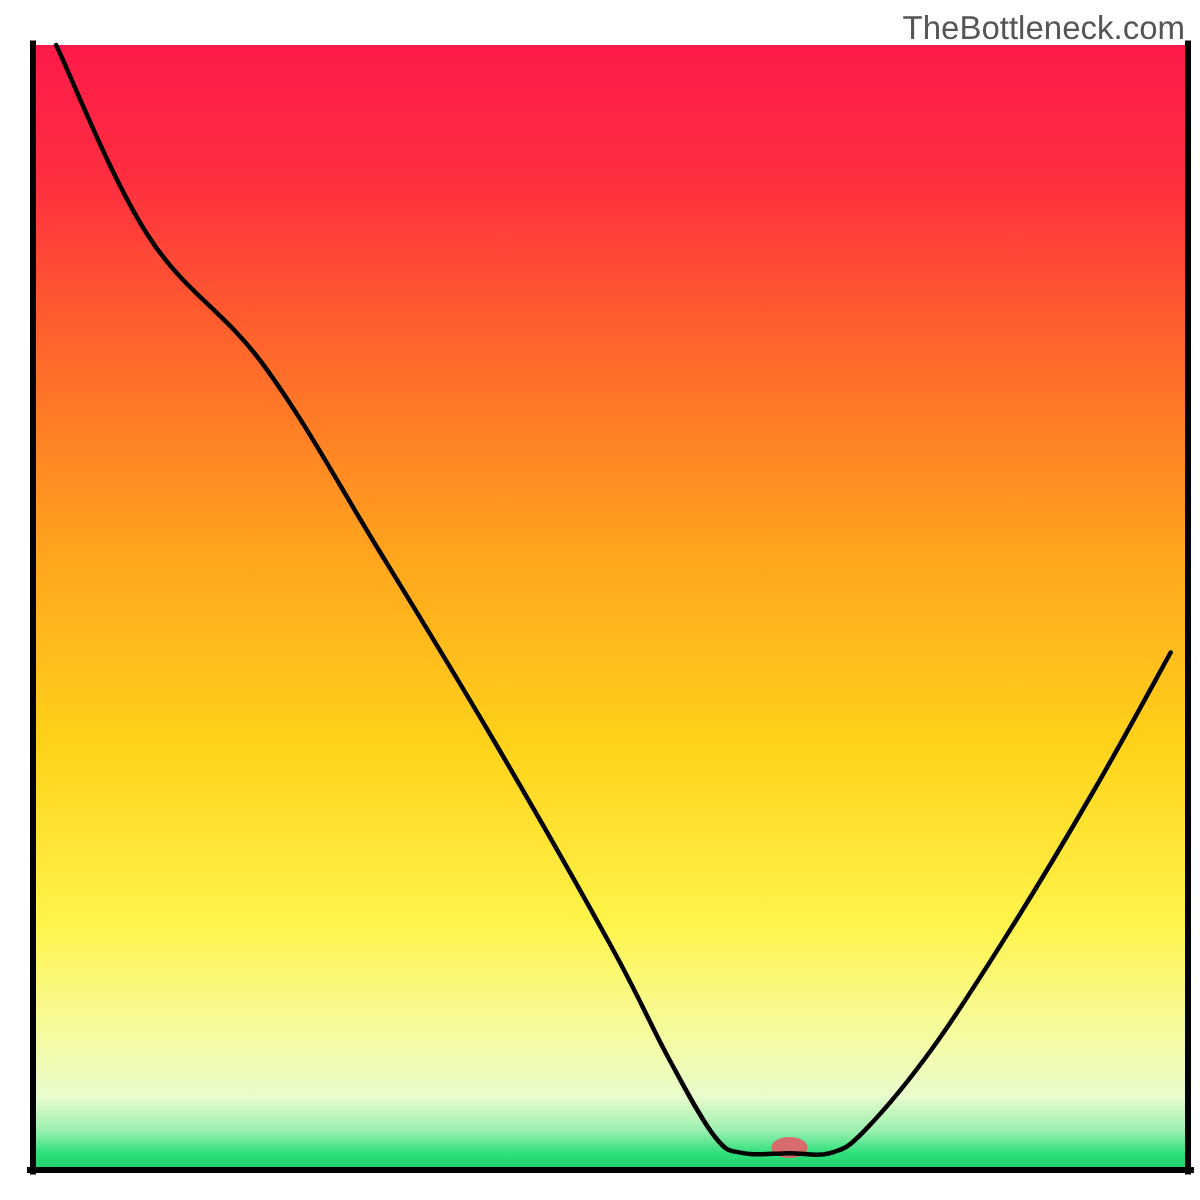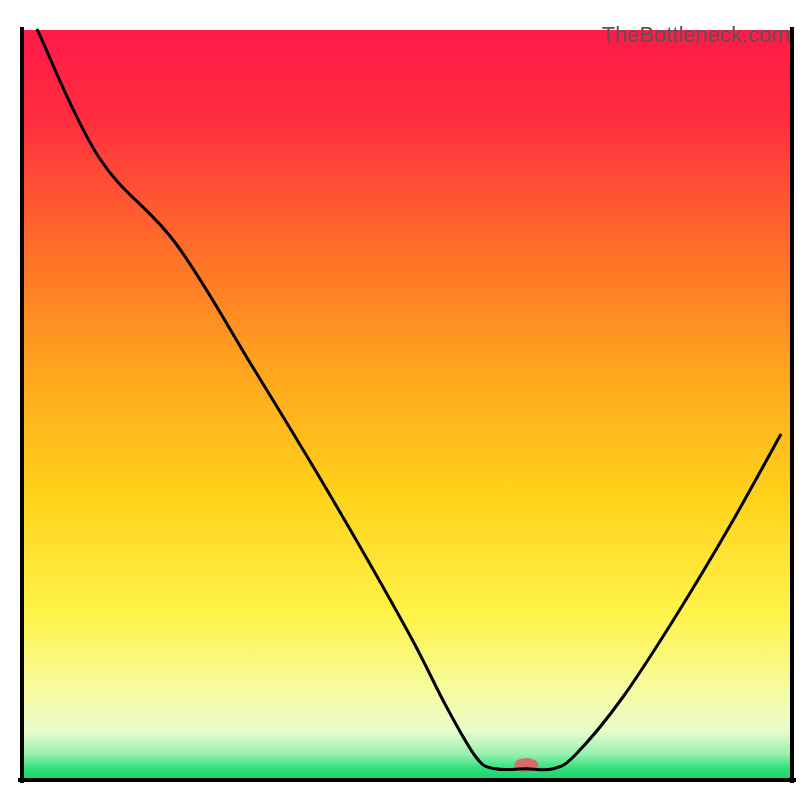--- a/index.html
+++ b/index.html
@@ -16,21 +16,20 @@
     height: 800px;
   }
   .watermark {
     position: absolute;
     top: 6px;
     right: 10px;
     color: #555;
     font-size: 22px;
     font-family: Arial, sans-serif;
     z-index: 10;
-    margin-top: 16px;
   }
   svg {
     display: block;
   }
 </style>
 </head>
 <body>
 
 <div class="chart-container">
   <div class="watermark">TheBottleneck.com</div>

